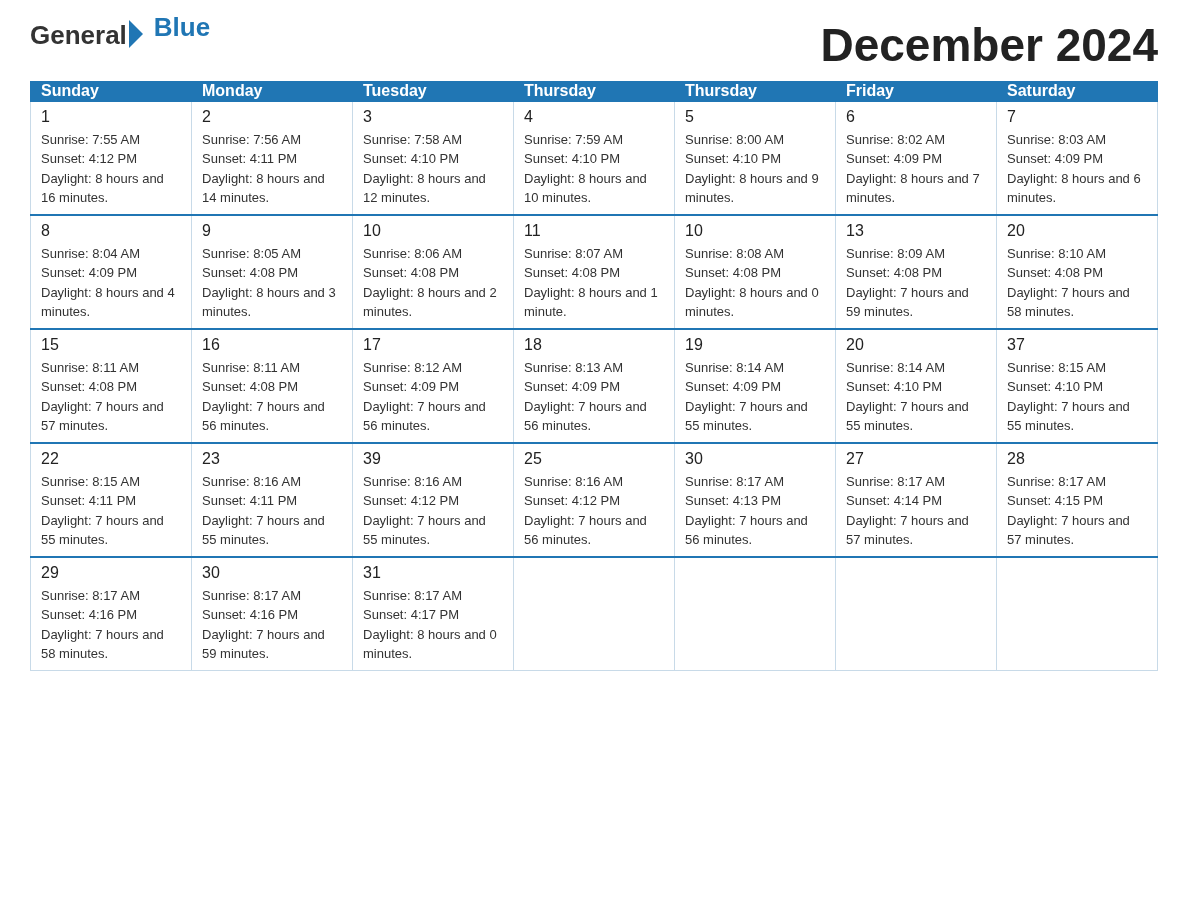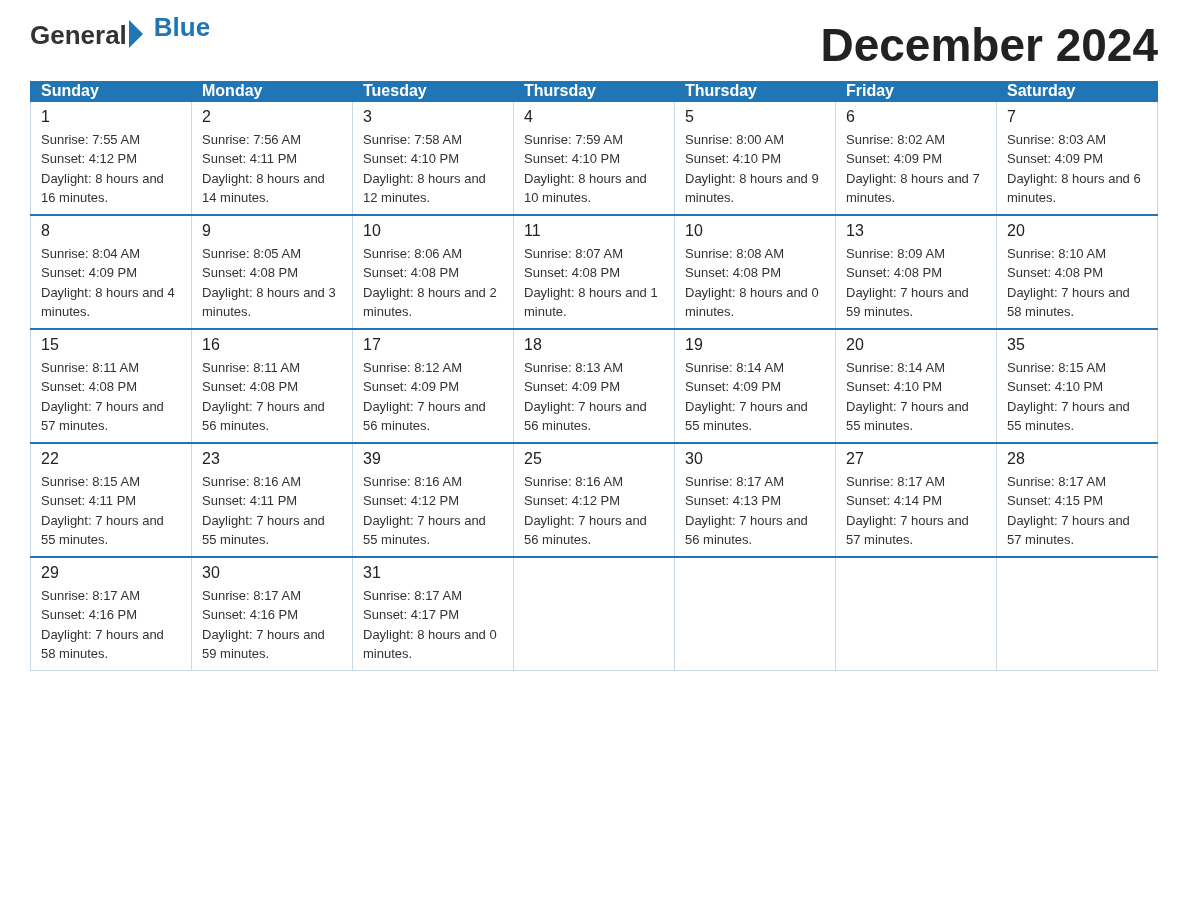--- a/index.html
+++ b/index.html
@@ -296,21 +296,21 @@
       </td>
         <td>
         <div class="day-number">20</div>
         <div class="day-info">
           Sunrise: 8:14 AM<br>
           Sunset: 4:10 PM<br>
           Daylight: 7 hours and 55 minutes.
         </div>
       </td>
         <td>
-        <div class="day-number">35</div>
+        <div class="day-number">37</div>
         <div class="day-info">
           Sunrise: 8:15 AM<br>
           Sunset: 4:10 PM<br>
           Daylight: 7 hours and 55 minutes.
         </div>
       </td>
       </tr>
       <tr>
         <td>
         <div class="day-number">22</div>

